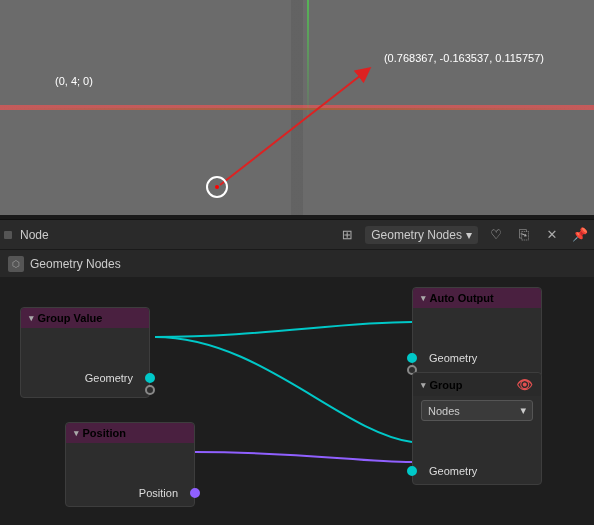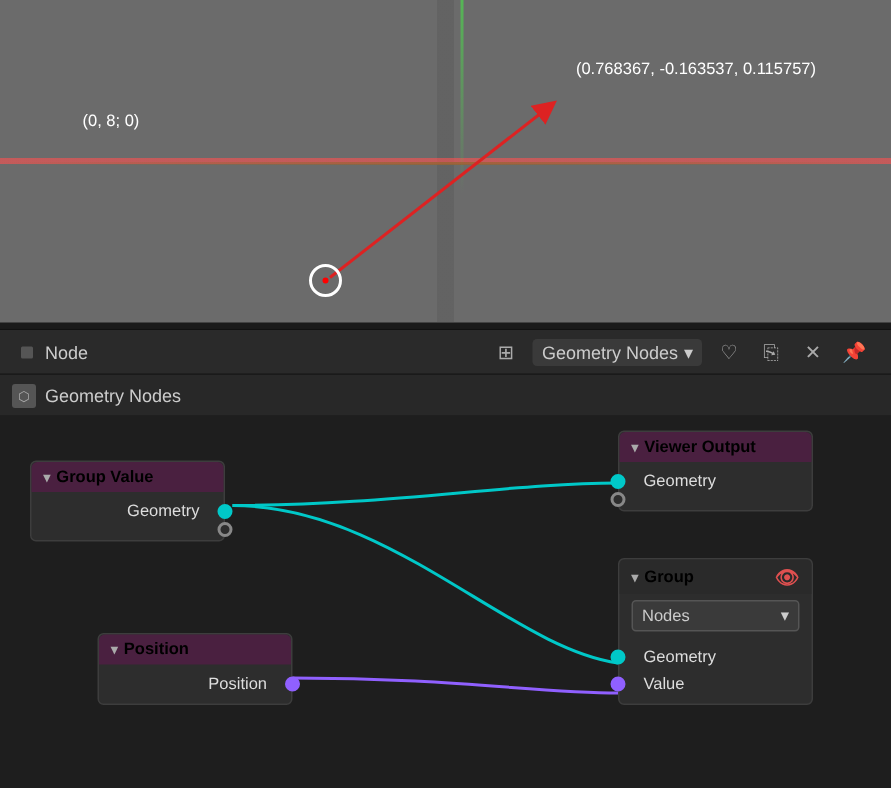--- a/index.html
+++ b/index.html
@@ -52,21 +52,21 @@
       position: absolute;
       left: 55px;
       top: 75px;
       color: #fff;
       font-size: 11px;
     }
 
     .coord-label {
       position: absolute;
       right: 50px;
-      top: 40px;
+      top: 52px;
       color: #fff;
       font-size: 11px;
     }
 
     .arrow-overlay {
       position: absolute;
       top: 0;
       left: 0;
       width: 100%;
       height: 100%;
@@ -111,21 +111,21 @@
       background: #1a1a1a;
     }
 
     
     .node-header {
       width: 594px;
       height: 30px;
       background: #2a2a2a;
       display: flex;
       align-items: center;
-      padding: 0 14px;
+      padding: 0 4px;
       gap: 8px;
       border-top: 1px solid #111;
     }
 
     .header-dot {
       width: 8px;
       height: 8px;
       background: #555;
       border-radius: 1px;
     }
@@ -218,20 +218,21 @@
       gap: 4px;
     }
 
     .node-title .collapse-arrow {
       font-size: 9px;
       color: #aaa;
     }
 
     .node-body {
       padding: 4px 0;
+      margin-top: 37px;
     }
 
     .node-socket-row {
       display: flex;
       align-items: center;
       padding: 3px 8px;
       position: relative;
       font-size: 11px;
       color: #ddd;
     }
@@ -348,21 +349,21 @@
   <svg class="arrow-overlay">
 
     <line x1="220" y1="185" x2="365" y2="72" stroke="#dd2222" stroke-width="2" marker-end="url(#arrowhead)"></line>
     <defs>
       <marker id="arrowhead" markerWidth="8" markerHeight="8" refX="4" refY="4" orient="auto">
         <path d="M0,0 L8,4 L0,8 Z" fill="#dd2222"></path>
       </marker>
     </defs>
   </svg>
 
-  <div class="origin-label">(0, 8; 0)</div>
+  <div class="origin-label">(0, 4; 0)</div>
   <div class="coord-label">(0.768367, -0.163537, 0.115757)</div>
 
   <div class="cursor-obj" style="left:207px;top:177px;"></div>
 </div>
 
 <div class="panel-divider"></div>
 
 <div class="node-header">
   <div class="header-dot"></div>
   <span class="header-label">Node</span>
@@ -406,21 +407,21 @@
       </div>
       <div class="node-socket-row" style="justify-content:flex-end; padding-right:16px;">
         <div class="socket output gray" style="background:#2d2d2d;"></div>
       </div>
     </div>
   </div>
 
   <div class="node node-group-output" style="left:412px; top:10px; min-width:130px;">
     <div class="node-title">
       <span class="collapse-arrow">▾</span>
-      <span>Viewer Output</span>
+      <span>Auto Output</span>
     </div>
     <div class="node-body">
       <div class="node-socket-row" style="padding-left:16px;">
         <div class="socket input cyan"></div>
         <span>Geometry</span>
       </div>
       <div class="node-socket-row" style="padding-left:16px;">
         <div class="socket input gray" style="background:#2d2d2d;"></div>
       </div>
     </div>
@@ -447,20 +448,16 @@
     </div>
     <div class="viewer-dropdown">
       <span>Nodes</span>
       <span>▾</span>
     </div>
     <div class="node-body">
       <div class="node-socket-row" style="padding-left:16px;">
         <div class="socket input cyan"></div>
         <span>Geometry</span>
       </div>
-      <div class="node-socket-row" style="padding-left:16px;">
-        <div class="socket input purple"></div>
-        <span>Value</span>
-      </div>
     </div>
   </div>
 
 </div>
 
 </body></html>

